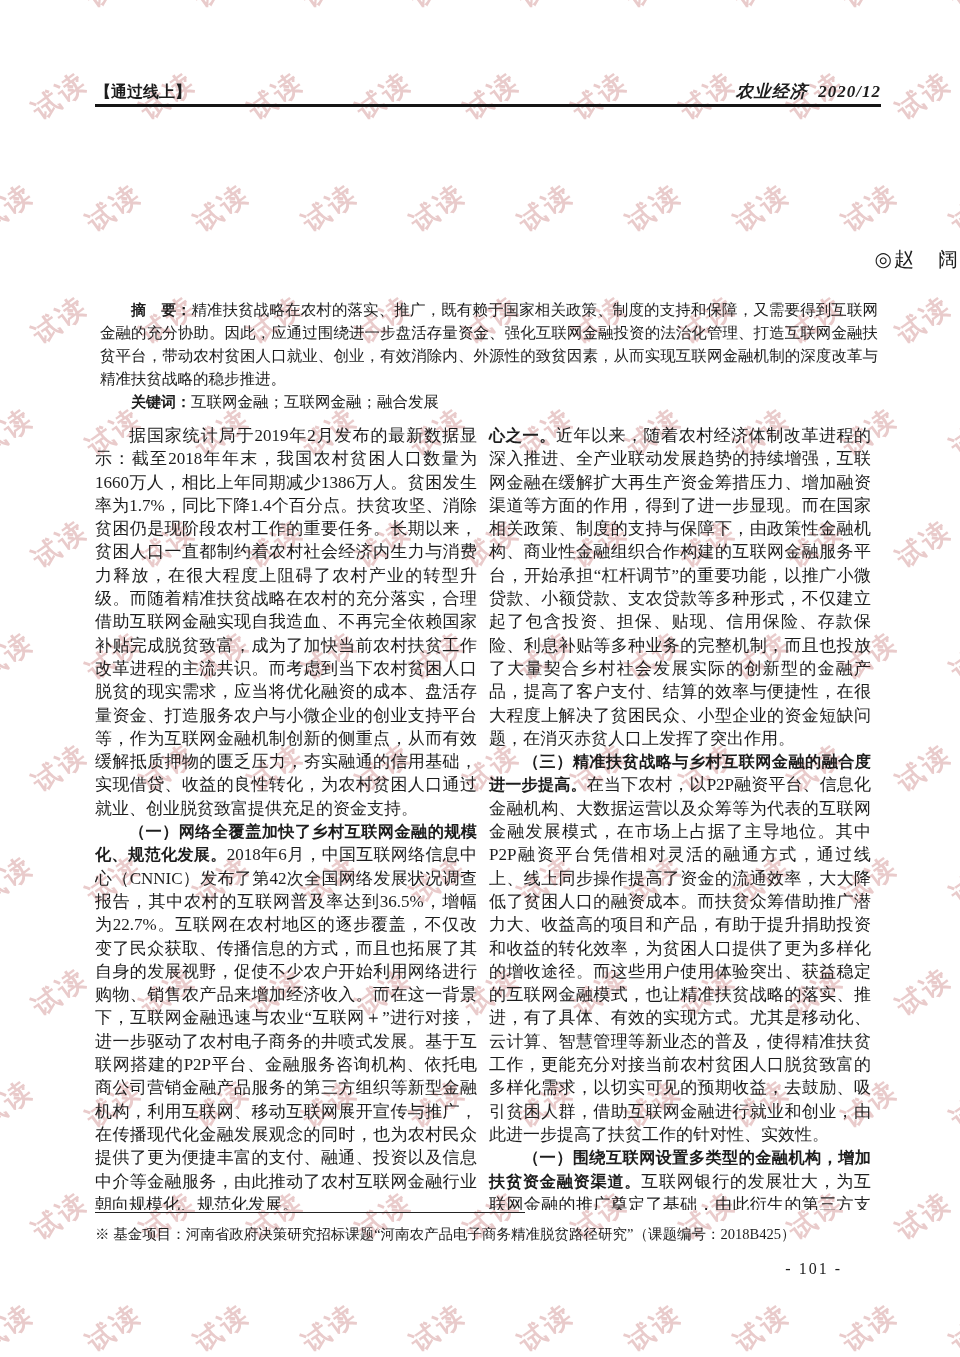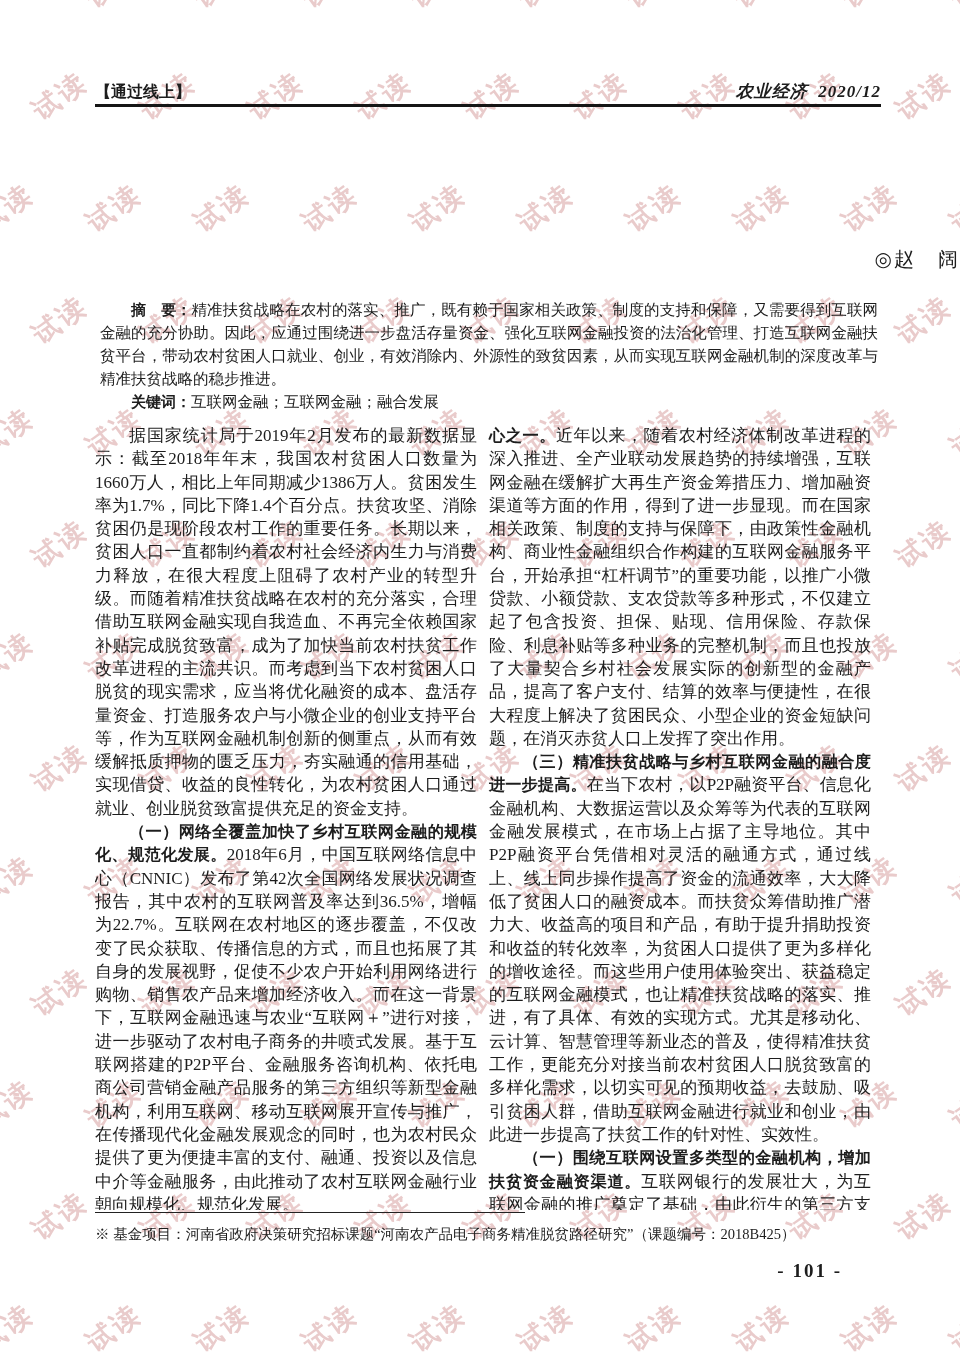--- a/index.html
+++ b/index.html
@@ -40,21 +40,21 @@
   .col{width:382px;font-size:17px;line-height:23.3px;text-align:justify;}
   .col p{margin:0;text-indent:2em;}
   .col p.no-indent{text-indent:0;}
   .col p b{font-family:"Liberation Sans","DejaVu Sans",sans-serif;font-size:16.2px;}
   .col h3{
     margin:4px 0 4px;font-size:18.5px;line-height:26px;text-indent:2em;font-weight:700;
     font-family:"Liberation Sans","DejaVu Sans",sans-serif;text-align:left;
   }
   .footnote-rule{position:absolute;top:1212px;left:95px;width:430px;border-top:1.5px solid #222;}
   .footnote{position:absolute;top:1224px;left:95px;width:786px;font-size:14.5px;line-height:20px;}
-  .page-number{position:absolute;top:1260px;right:118px;font-size:19px;letter-spacing:2px;font-weight:bold;}
+  .page-number{position:absolute;top:1260px;right:118px;font-size:16px;letter-spacing:2px;}
 </style>
 </head>
 <body>
 
 <div class="watermark-layer">
     <span class="watermark" style="left: -24px; top: -34px;">试读</span>
     <span class="watermark" style="left: 84px; top: -34px;">试读</span>
     <span class="watermark" style="left: 192px; top: -34px;">试读</span>
     <span class="watermark" style="left: 300px; top: -34px;">试读</span>
     <span class="watermark" style="left: 408px; top: -34px;">试读</span>

